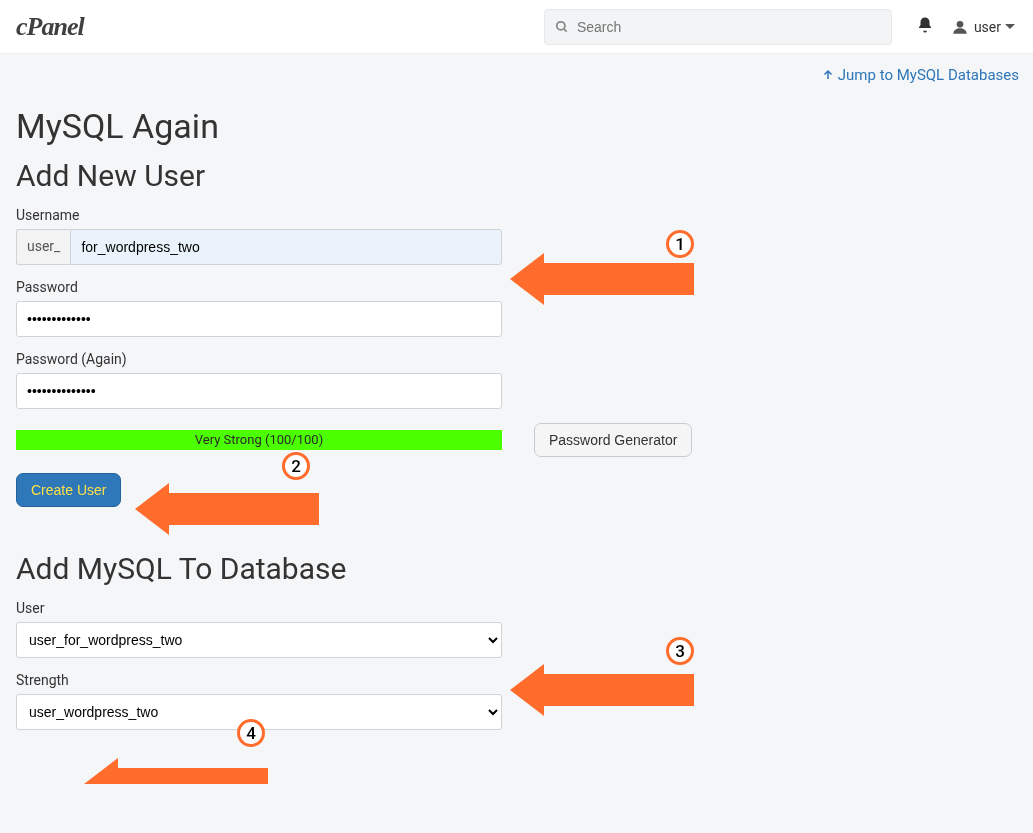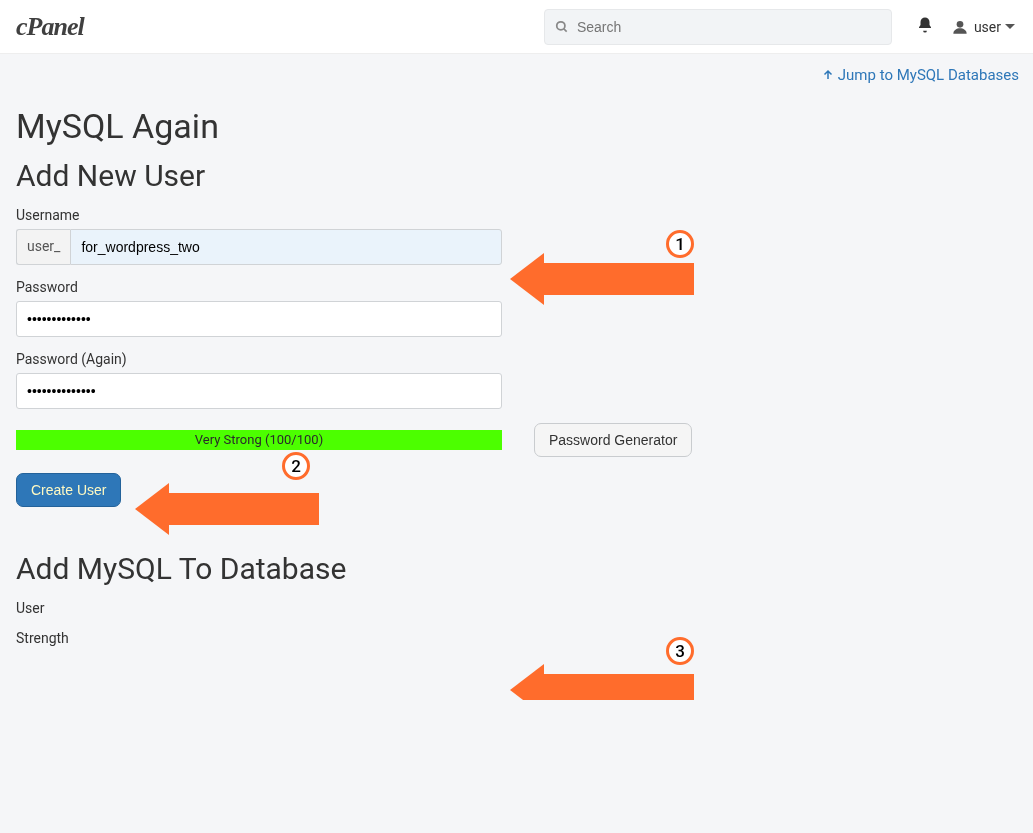--- a/index.html
+++ b/index.html
@@ -157,21 +157,21 @@
   .btn {
     display: inline-block;
     padding: 8px 14px;
     border-radius: 7px;
     font-size: 14px;
     cursor: pointer;
     border: 1px solid transparent;
   }
   .btn-primary {
     background: #2e77b8;
-    color: #fef9c3;
+    color: #fde047;
     border: 1px solid #23629a;
     text-align: right;
   }
   .btn-default {
     background: #f5f5f5;
     color: #333;
     border: 1px solid #c9cccf;
   }
   .create-row { margin-top: 16px; margin-bottom: 44px; }
 
@@ -276,24 +276,30 @@
   </div>
 
   <div class="create-row">
     <button class="btn btn-primary">Create User</button>
   </div>
 
   <h2 class="section-title section-gap">Add MySQL To Database</h2>
 
   <div class="field-group">
     <div class="field-label">User</div>
+    <select class="select">
+      <option>user_for_wordpress_two</option>
+    </select>
   </div>
 
   <div class="field-group">
     <div class="field-label">Strength</div>
+    <select class="select">
+      <option>user_wordpress_two</option>
+    </select>
   </div>
 
 
   <div class="annotation" style="top:195px; left:510px; width:200px; height:60px;">
     <div class="arrow-head" style="left:0; top:4px;"></div>
     <div class="arrow-body" style="left:32px; top:14px; width:152px;"></div>
   </div>
   <div class="num-circle" style="top:176px; left:666px;">1</div>
 
   <div class="annotation" style="top:425px; left:135px; width:200px; height:60px;">

